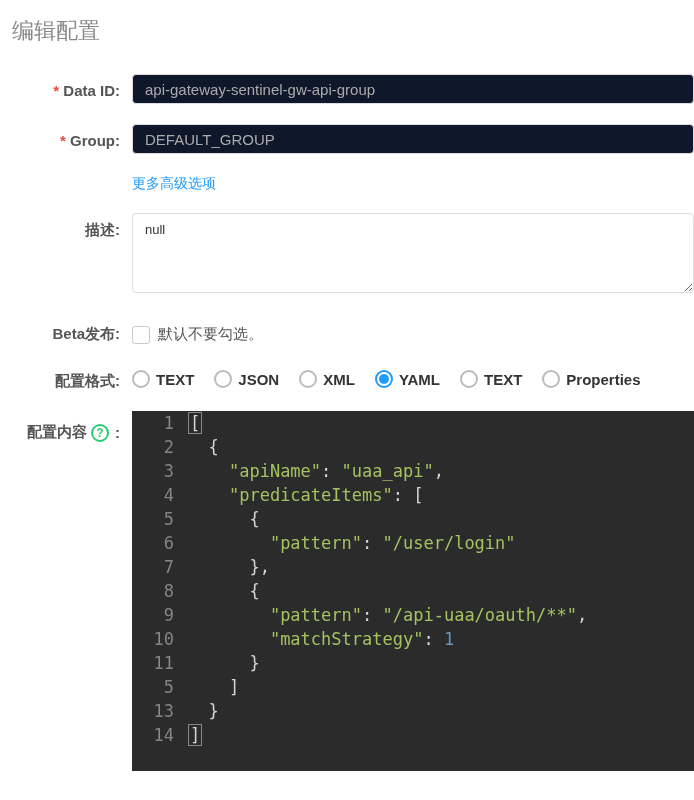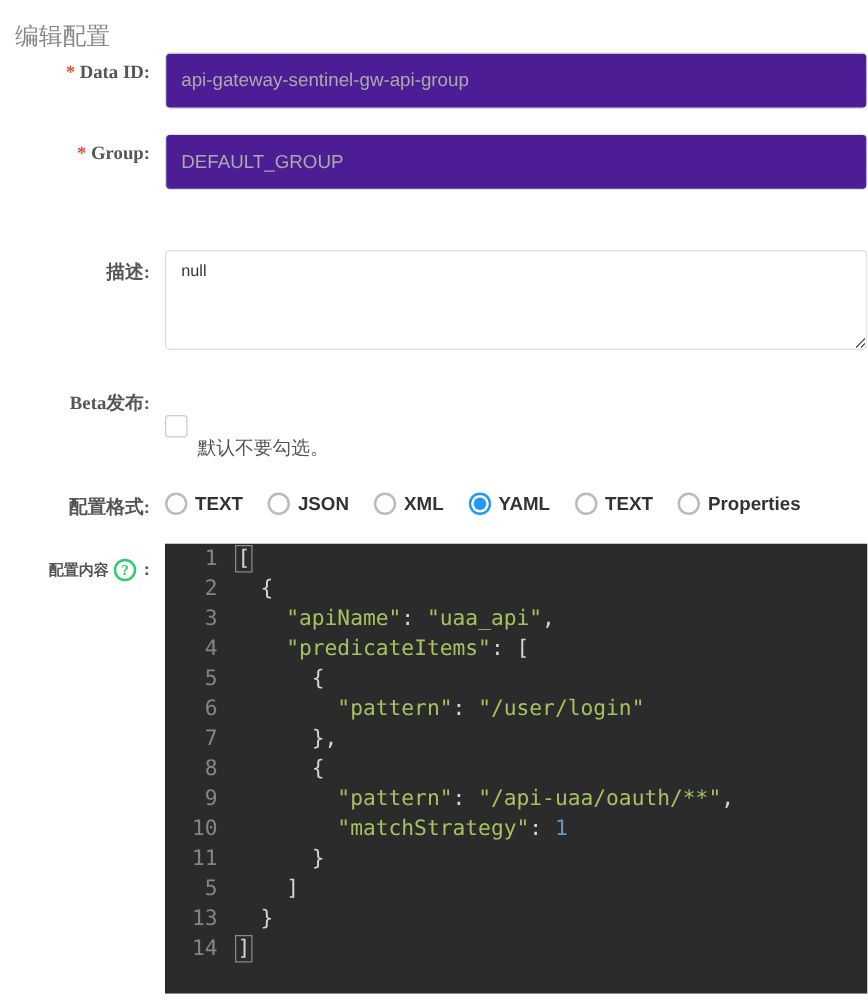--- a/index.html
+++ b/index.html
@@ -1,36 +1,36 @@
 <!DOCTYPE html>
 <html><head>
   <meta charset="utf-8">
   <style>
     * { box-sizing: border-box; margin: 0; padding: 0; }
     body { font-family: -apple-system, BlinkMacSystemFont, "Segoe UI", "PingFang SC", "Microsoft YaHei", sans-serif; background: #fff; color: #333; width: 694px; }
     .page { padding: 16px 0 0 12px; }
-    .page-title { font-size: 19px; font-weight: 400; color: #888; }
+    .page-title { font-size: 22px; font-weight: 400; color: #888; margin-bottom: 28px; }
     .form-row { display: flex; align-items: flex-start; margin-bottom: 20px; }
-    .form-label { width: 120px; text-align: right; padding-right: 12px; font-size: 15px; font-weight: 700; color: #555; padding-top: 8px; flex-shrink: 0; font-family: Liberation Serif, serif; }
+    .form-label { width: 120px; text-align: right; padding-right: 12px; font-size: 15px; font-weight: 700; color: #555; padding-top: 8px; flex-shrink: 0; }
     .required::before { content: "* "; color: #e74c3c; }
     .form-control { flex: 1; }
-    .text-input { width: 100%; height: 45px; padding: 8px 12px; border: 1px solid #ddd; border-radius: 4px; font-size: 15px; color: #aaa; background: #4c1d95; }
+    .text-input { width: 100%; height: 30px; padding: 8px 12px; border: 1px solid #ddd; border-radius: 4px; font-size: 15px; color: #aaa; background: #0f172a; }
     .textarea-input { width: 100%; min-height: 80px; padding: 8px 12px; border: 1px solid #ddd; border-radius: 4px; font-size: 13px; color: #333; resize: vertical; font-family: inherit; }
     .advanced-link { color: #209bfa; font-size: 14px; cursor: pointer; }
     .checkbox-wrap { display: flex; align-items: center; gap: 8px; padding-top: 8px; }
     .checkbox { width: 18px; height: 18px; border: 1px solid #ccc; border-radius: 3px; background: #fff; cursor: pointer; }
-    .checkbox-label { font-size: 15px; color: #555; margin-top: 36px; }
+    .checkbox-label { font-size: 15px; color: #555; }
     .radio-group { display: flex; gap: 20px; align-items: center; padding-top: 6px; flex-wrap: wrap; }
     .radio-item { display: flex; align-items: center; gap: 6px; cursor: pointer; }
     .radio { width: 18px; height: 18px; border: 2px solid #bbb; border-radius: 50%; position: relative; background: #fff; }
     .radio.checked { border-color: #209bfa; }
     .radio.checked::after { content: ""; position: absolute; top: 2px; left: 2px; width: 10px; height: 10px; border-radius: 50%; background: #209bfa; }
     .radio-label { font-size: 15px; font-weight: 700; color: #333; }
     .content-label-wrap { display: flex; align-items: center; gap: 4px; padding-top: 12px; }
-    .content-label { font-size: 12px; font-weight: 700; color: #555; }
+    .content-label { font-size: 15px; font-weight: 700; color: #555; }
     .help-icon { width: 18px; height: 18px; border: 2px solid #2ecc71; border-radius: 50%; display: inline-flex; align-items: center; justify-content: center; font-size: 12px; font-weight: 700; color: #2ecc71; }
     .colon { font-size: 15px; font-weight: 700; color: #555; margin-left: 2px; }
     .editor { background: #2b2b2b; color: #ddd; font-family: "Consolas", "Monaco", monospace; font-size: 17px; line-height: 24px; min-height: 360px; position: relative; }
     .editor-line { display: flex; }
     .gutter { width: 56px; text-align: right; padding-right: 14px; color: #858585; user-select: none; flex-shrink: 0; }
     .code { white-space: pre; color: #d4d4d4; }
     .str { color: #a5c261; }
     .num { color: #6897bb; }
     .cursor-bracket { border: 1px solid #888; padding: 0 1px; }
   </style>
@@ -49,20 +49,23 @@
 
   <div class="form-row">
     <div class="form-label required">Group:</div>
     <div class="form-control">
       <input class="text-input" type="text" readonly="" value="DEFAULT_GROUP" style="">
     </div>
   </div>
 
   <div class="form-row">
     <div class="form-label"></div>
+    <div class="form-control">
+      <span class="advanced-link">更多高级选项</span>
+    </div>
   </div>
 
   <div class="form-row">
     <div class="form-label">描述:</div>
     <div class="form-control">
       <textarea class="textarea-input" style="">null</textarea>
     </div>
   </div>
 
   <div class="form-row">

